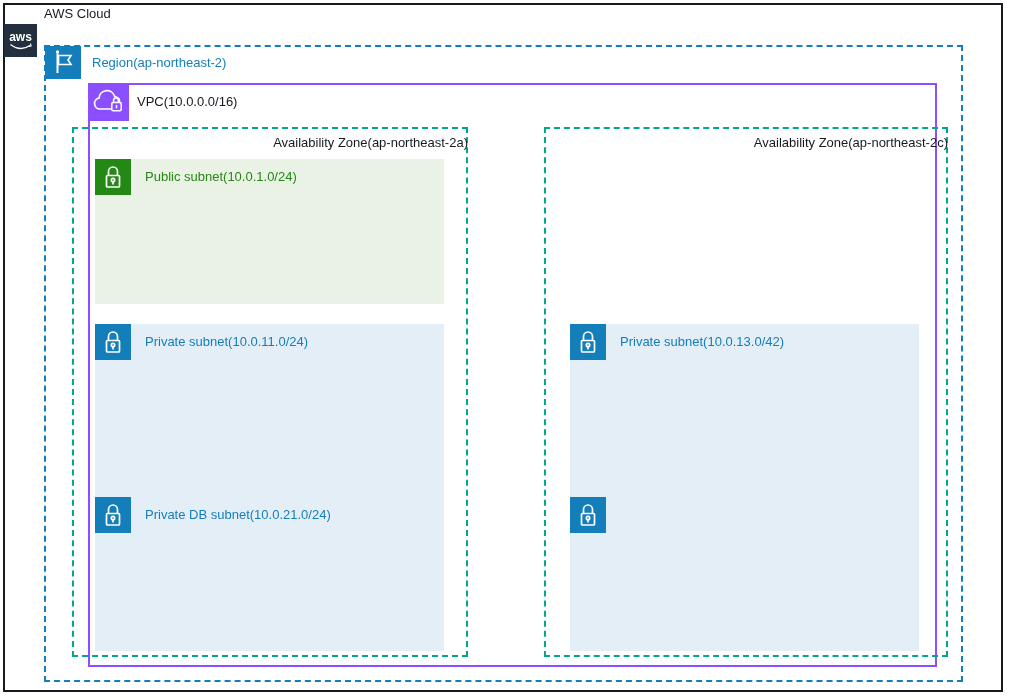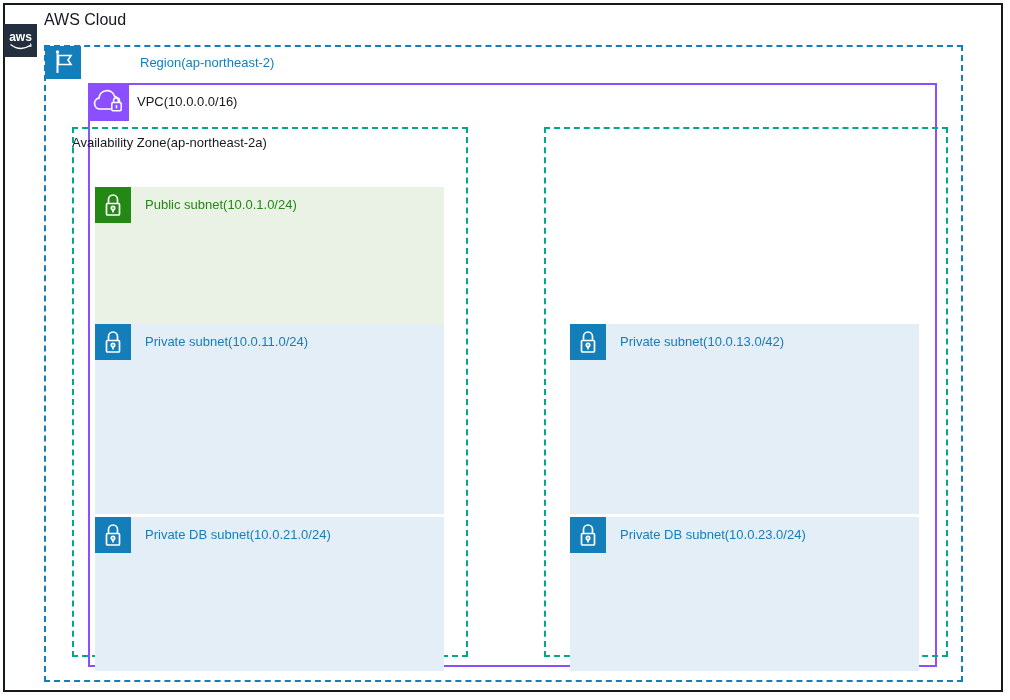--- a/index.html
+++ b/index.html
@@ -12,35 +12,35 @@
   .outer-border {
     left:3px; top:3px; width:1000px; height:689px;
     border:2px solid var(--outer_border); box-sizing:border-box;
   }
   .aws-square {
     left:4px; top:4px; width:33px; height:33px;
     background:var(--aws_dark); z-index:3;
     display:flex; align-items:center; justify-content:center;margin-top:20px;
   }
   .aws-cloud-title {
-    left:44px; top:7px; height:26px; line-height:26px;
-    font-size:16px; color:var(--outer_border); z-index:2;
+    left:44px; top:1px; height:26px; line-height:26px;
+    font-size:13px; color:var(--outer_border); z-index:2;
   }
   .region-box {
     left:44px; top:45px; width:919px; height:637px;
     border:2px dashed var(--region_blue); box-sizing:border-box; z-index:1;
   }
   .region-icon {
     left:45px; top:46px; width:36px; height:33px;
     background:var(--region_blue); z-index:3;
     display:flex; align-items:center; justify-content:center;
   }
   .region-label {
     left:92px; top:50px; height:26px; line-height:26px;
-    font-size:13px; color:var(--region_blue); z-index:2;margin-left:48px;
+    font-size:13px; color:var(--region_blue); z-index:2;
   }
   .vpc-box {
     left:88px; top:83px; width:849px; height:584px;
     border:2px solid var(--vpc_purple); box-sizing:border-box; z-index:1;
   }
   .vpc-icon {
     left:88px; top:83px; width:41px; height:38px;
     background:var(--vpc_purple); z-index:3;
     display:flex; align-items:center; justify-content:center;
   }
@@ -48,31 +48,31 @@
     left:137px; top:83px; height:38px; line-height:38px;
     font-size:13px; color:var(--outer_border); z-index:2;
   }
   .az-box {
     top:127px; height:530px;
     border:2px dashed var(--az_teal); box-sizing:border-box; z-index:2;
   }
   .az1 { left:72px;  width:396px; }
   .az2 { left:544px; width:404px; }
   .az-label {
-    top:133px; height:20px; line-height:20px; text-align:left;
+    top:133px; height:20px; line-height:20px; text-align:right;
     font-size:13px; color:var(--outer_border); z-index:2;
   }
   .az1-label { left:72px;  width:396px; }
   .az2-label { left:544px; width:404px; }
   .subnet-box { width:349px; z-index:2; }
   .col-a { left:95px; }
   .col-c { left:570px; }
-  .row-public  { top:159px; height:145px; background:var(--public_bg);margin-top:28px; }
+  .row-public  { top:159px; height:145px; background:var(--public_bg); }
   .row-private { top:324px; height:190px; background:var(--private_bg); }
-  .row-db      { top:497px; height:154px; background:var(--private_bg);margin-top:20px; }
+  .row-db      { top:497px; height:154px; background:var(--private_bg); }
   .subnet-icon {
     position:absolute; left:0; top:0; width:36px; height:36px;
     display:flex; align-items:center; justify-content:center;
   }
   .subnet-icon.green { background:var(--public_green); }
   .subnet-icon.blue  { background:var(--private_blue); }
   .subnet-label {
     position:absolute; left:50px; top:0; height:36px; line-height:36px;
     font-size:13px; white-space:nowrap;
   }
@@ -118,20 +118,21 @@
       <line x1="28.5" y1="22" x2="28.5" y2="25.3" stroke="#ffffff" stroke-width="1.5"></line>
     </svg>
   </div>
 
   <div class="abs vpc-label">VPC(10.0.0.0/16)</div>
 
   <div class="abs az-box az1"></div>
   <div class="abs az-label az1-label">Availability Zone(ap-northeast-2a)</div>
 
   <div class="abs az-box az2"></div>
+  <div class="abs az-label az2-label">Availability Zone(ap-northeast-2c)</div>
 
   <div class="abs subnet-box col-a row-public">
     <div class="subnet-icon green">
       <svg width="36" height="36" viewBox="0 0 36 36" fill="none" stroke="#ffffff" stroke-width="1.7">
         <path d="M13.5 16.5 v-4 a4.5 4.5 0 0 1 9 0 v4"></path>
         <rect x="11.5" y="16.5" width="13" height="11.5" rx="1"></rect>
         <circle cx="18" cy="21" r="1.7"></circle>
         <line x1="18" y1="22.5" x2="18" y2="25.5"></line>
       </svg>
     </div>
@@ -177,16 +178,15 @@
 
   <div class="abs subnet-box col-c row-db">
     <div class="subnet-icon blue">
       <svg width="36" height="36" viewBox="0 0 36 36" fill="none" stroke="#ffffff" stroke-width="1.7">
         <path d="M13.5 16.5 v-4 a4.5 4.5 0 0 1 9 0 v4"></path>
         <rect x="11.5" y="16.5" width="13" height="11.5" rx="1"></rect>
         <circle cx="18" cy="21" r="1.7"></circle>
         <line x1="18" y1="22.5" x2="18" y2="25.5"></line>
       </svg>
     </div>
-    <div class="subnet-label blue">Private DB subnet(10.0.23.0/24)</div>
   </div>
 
 </div>
 
 </body></html>

